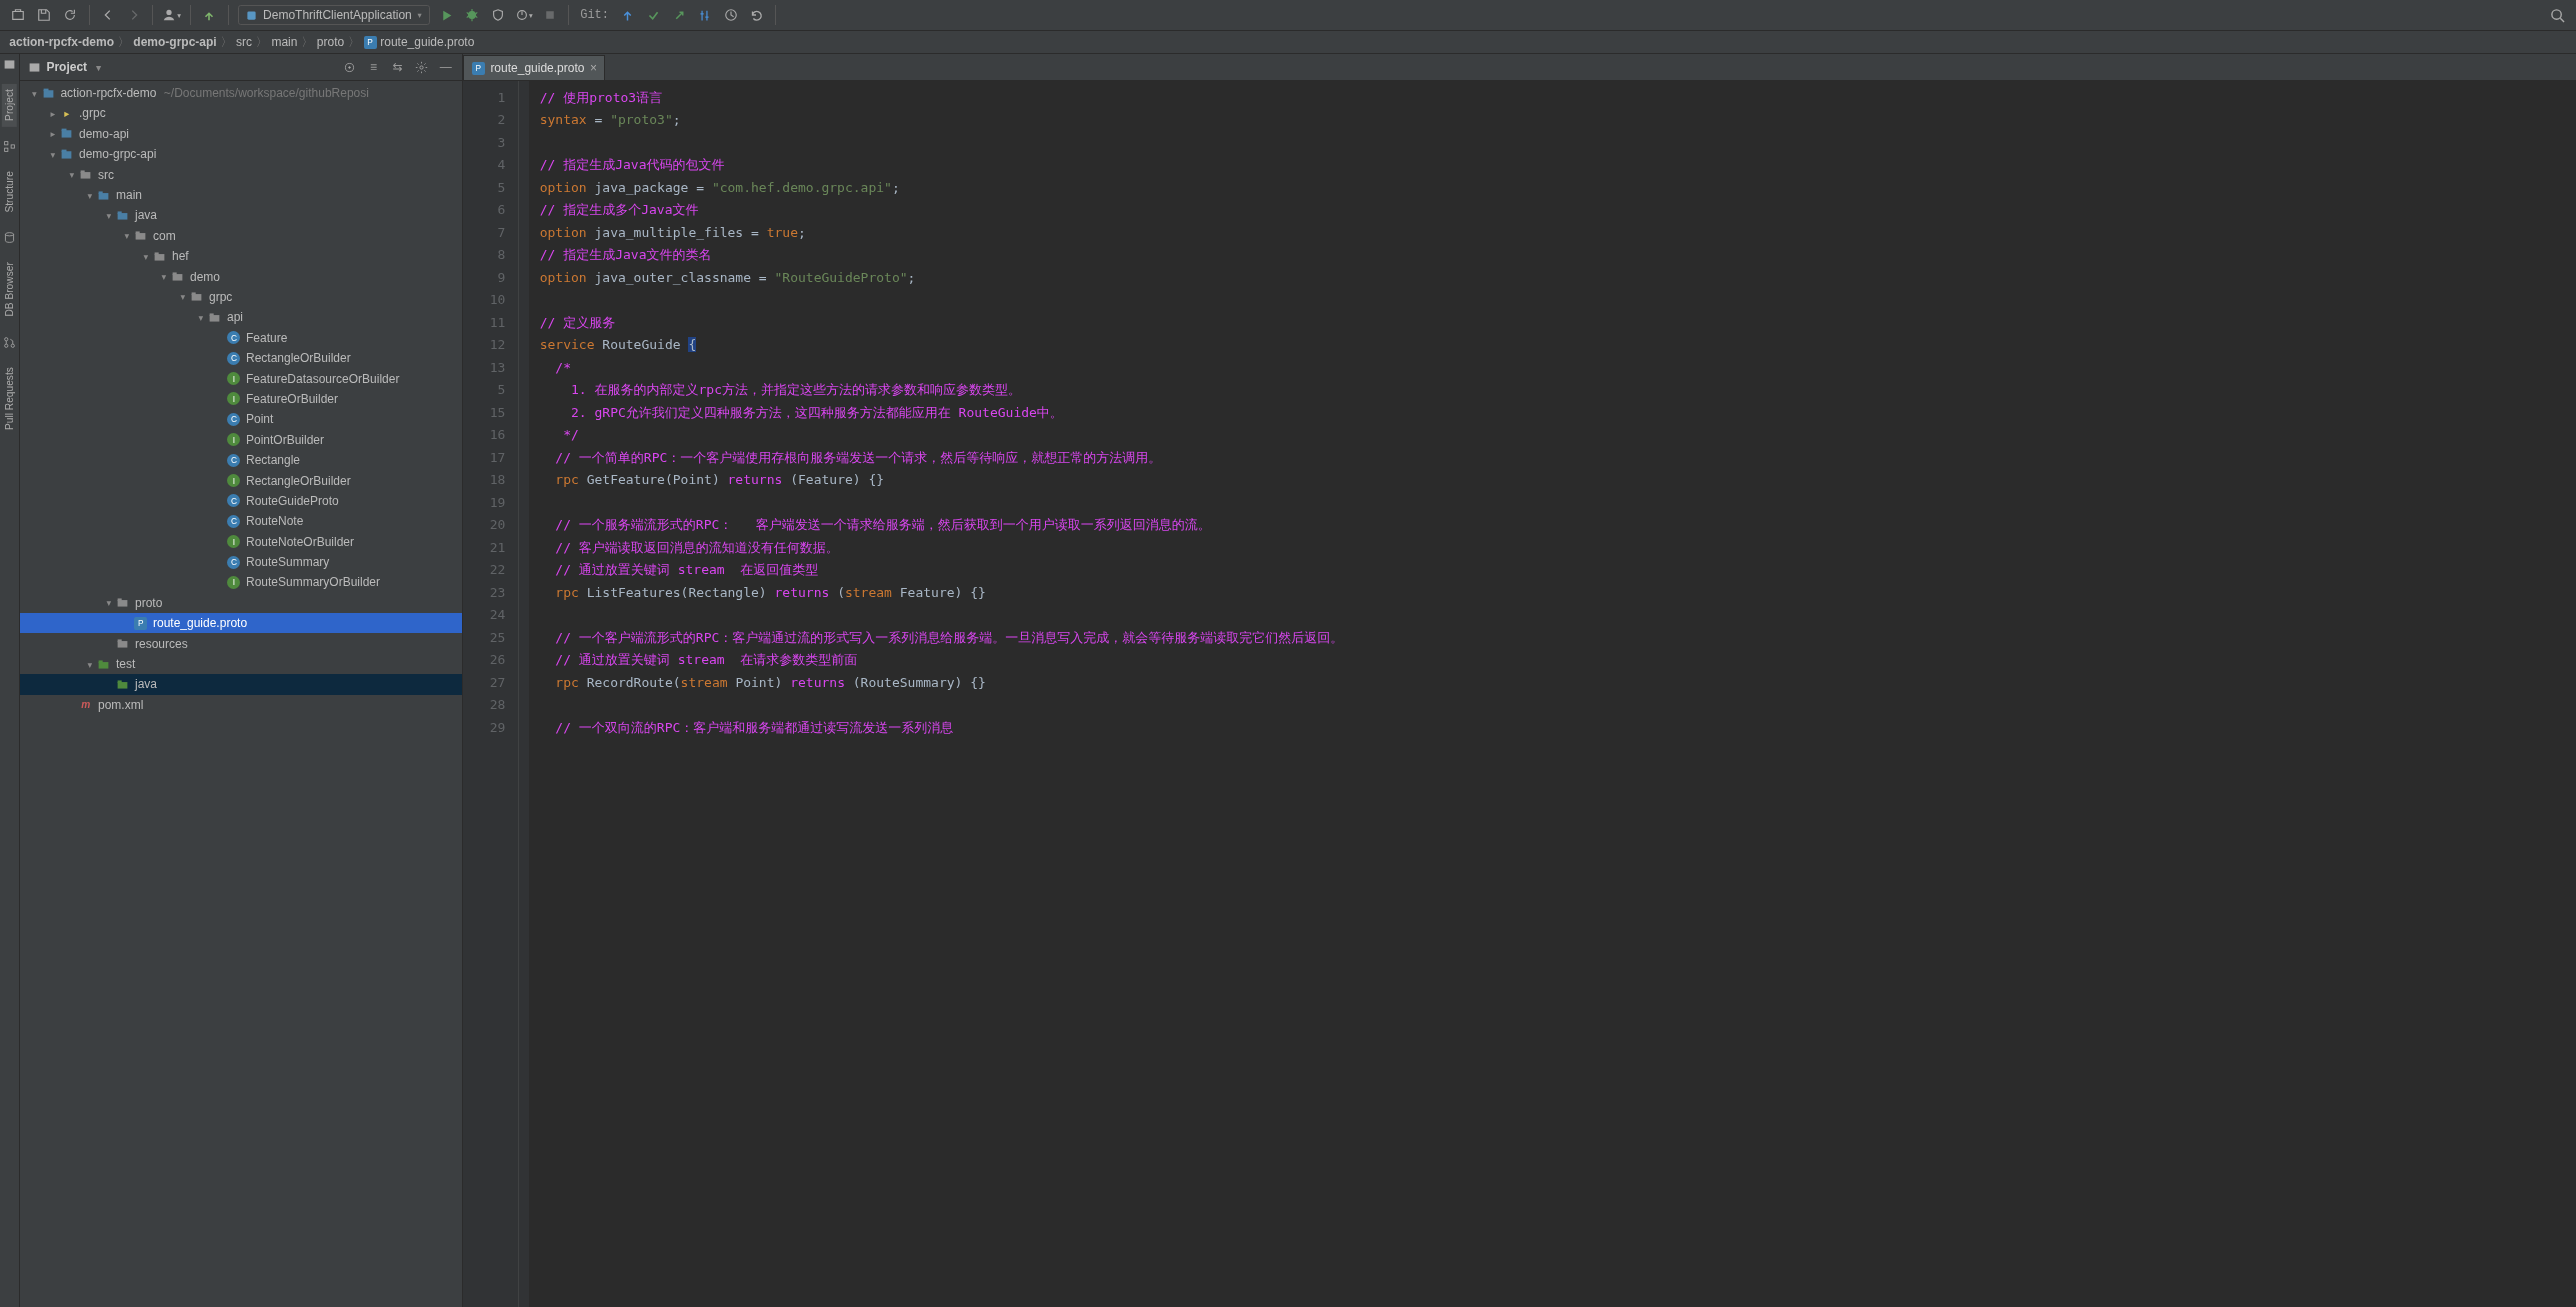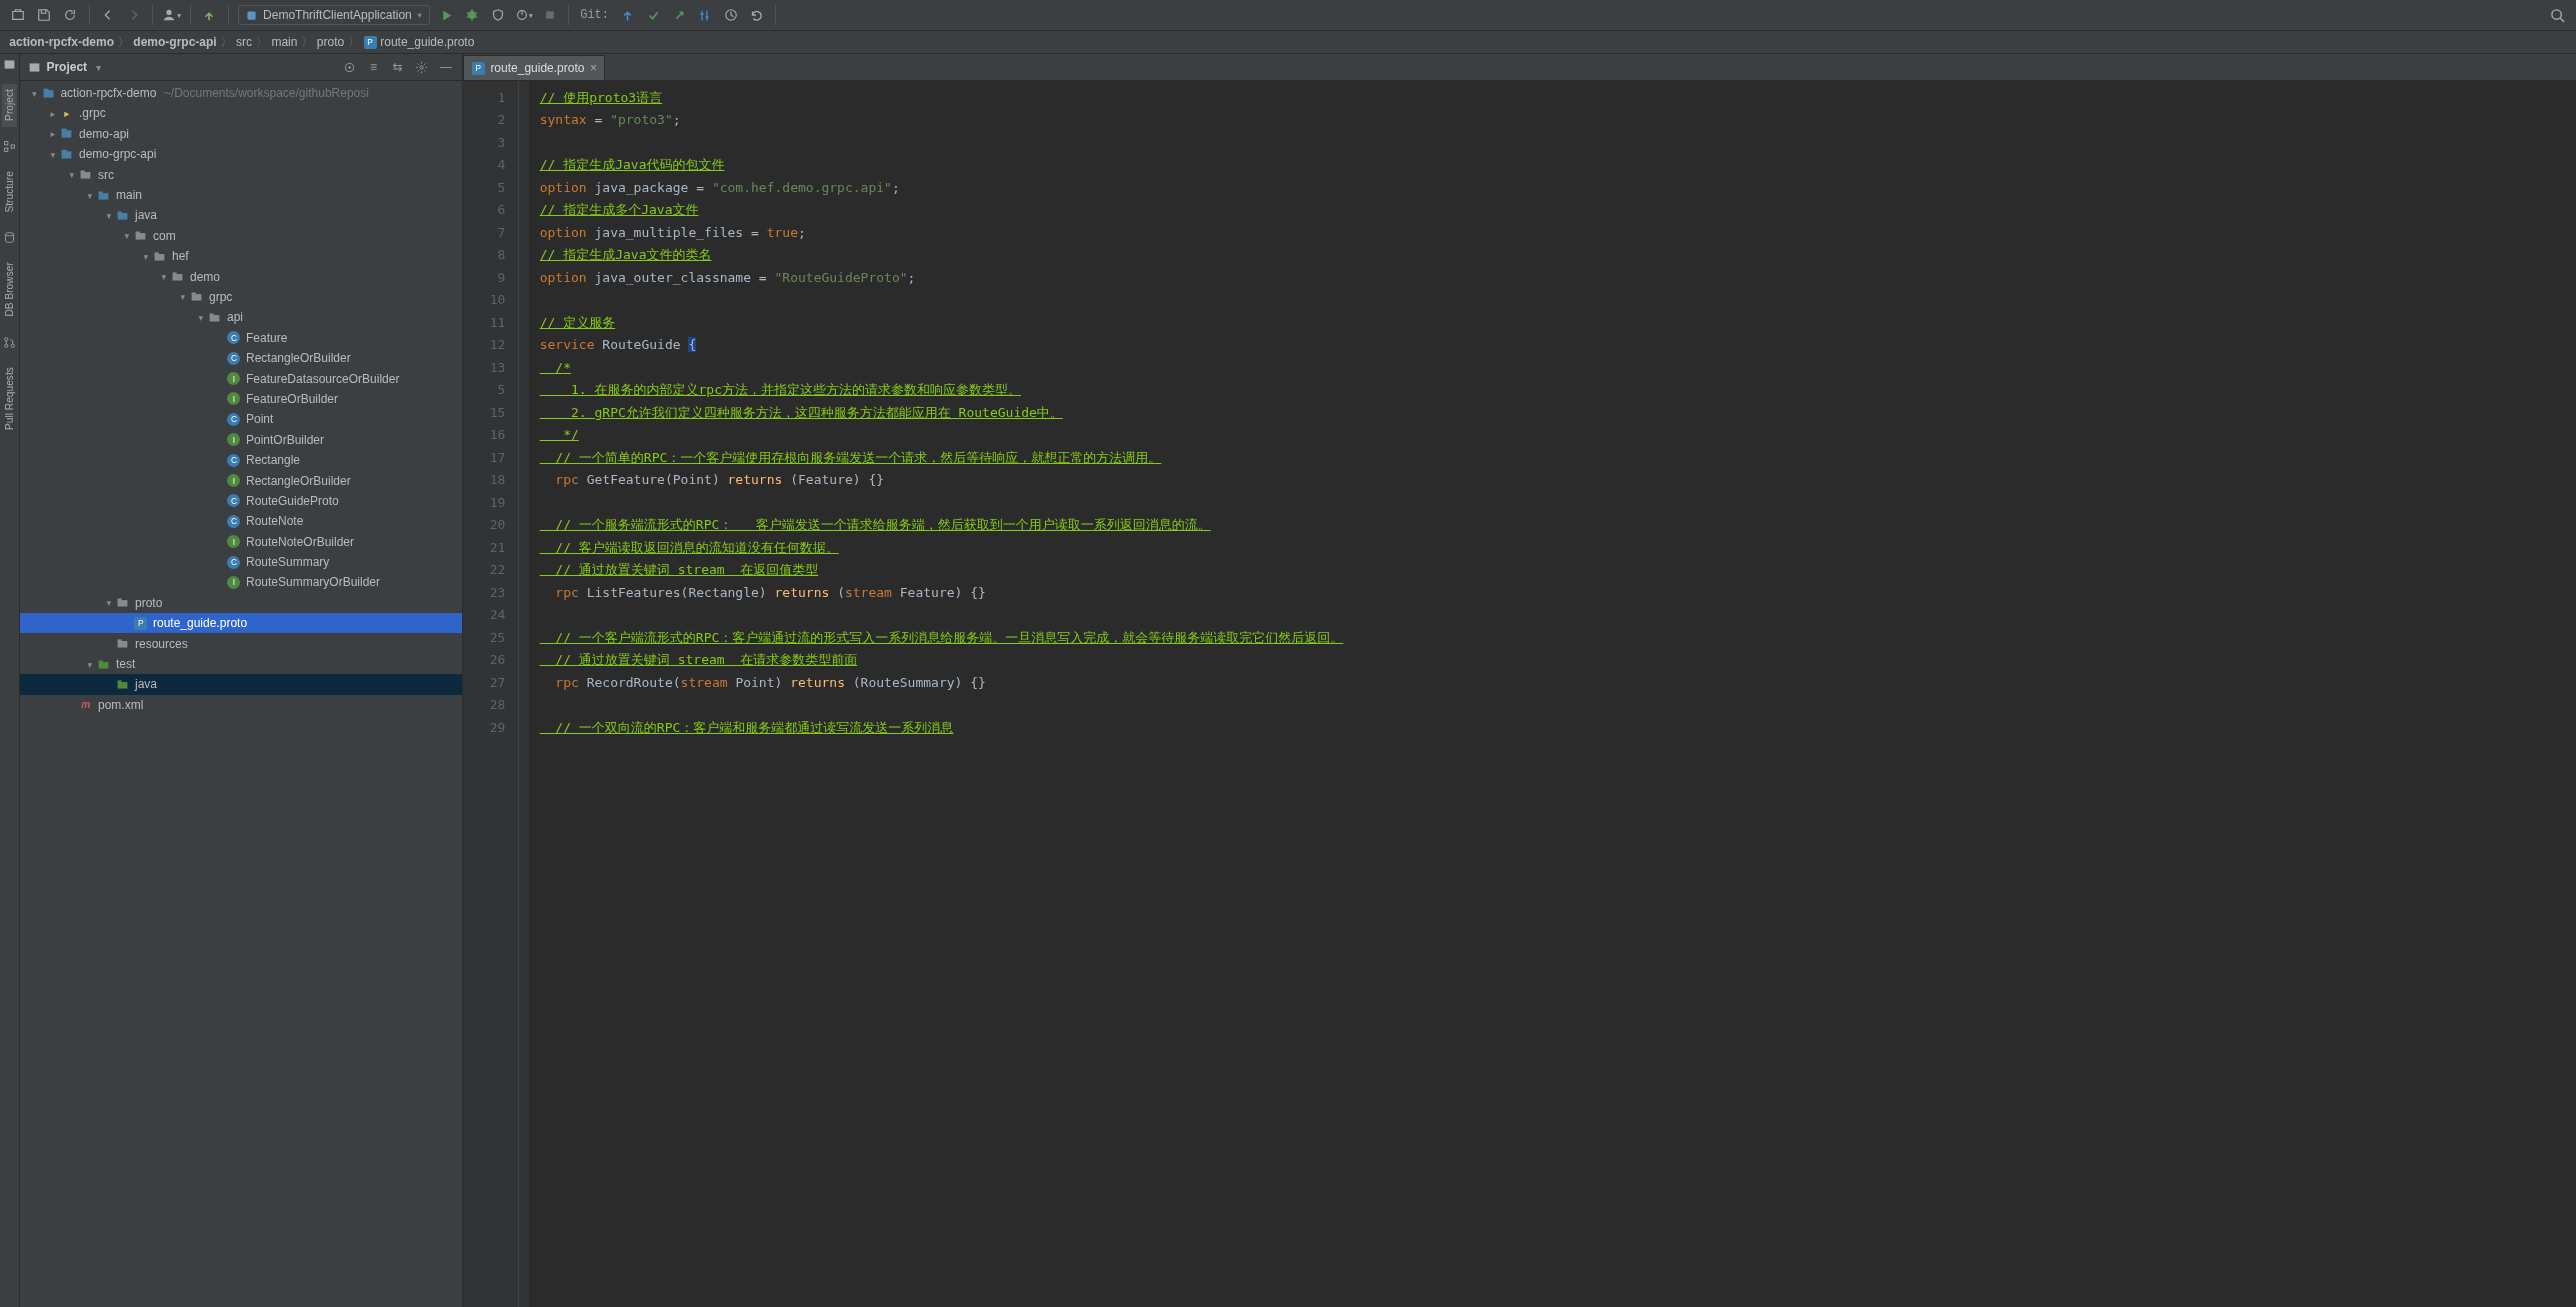--- a/index.html
+++ b/index.html
@@ -95,22 +95,22 @@
 }
 .fold-strip {
   width:11px; background:#313335; border-right:0.9px solid #2b2b2b;
 }
 .code {
   flex:1; padding:5.6px 9.3px; font-family:Menlo,Consolas,monospace; font-size:13px;
   line-height:22.5px; color:#a9b7c6; white-space:pre; overflow:auto;
 }
 .c-kw { color:#cc7832; }
 .c-str { color:#6a8759; }
-.c-cmt { color:#84cc16;text-decoration:underline; }
-.c-ret { color:#fdba74; }
+.c-cmt { color:#d946ef; }
+.c-ret { color:#d946ef; }
 .caret { background:#214283; }
 svg { display:block; }
 </style>
 </head>
 <body>
 
 <div class="toolbar">
   <div class="tb-btn">
       <svg width="14" height="14" viewBox="0 0 16 16" fill="none" stroke="#aaa" stroke-width="1.3">
         <path d="M2 4h12v9H2z"></path>

